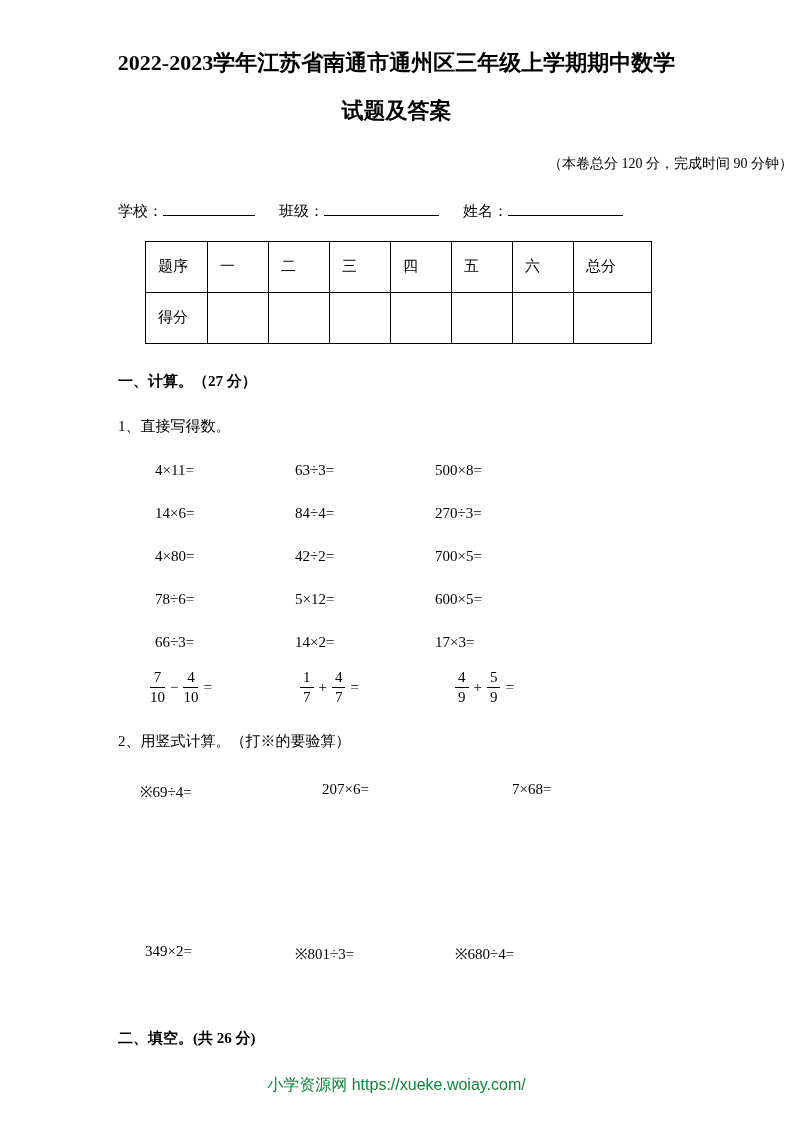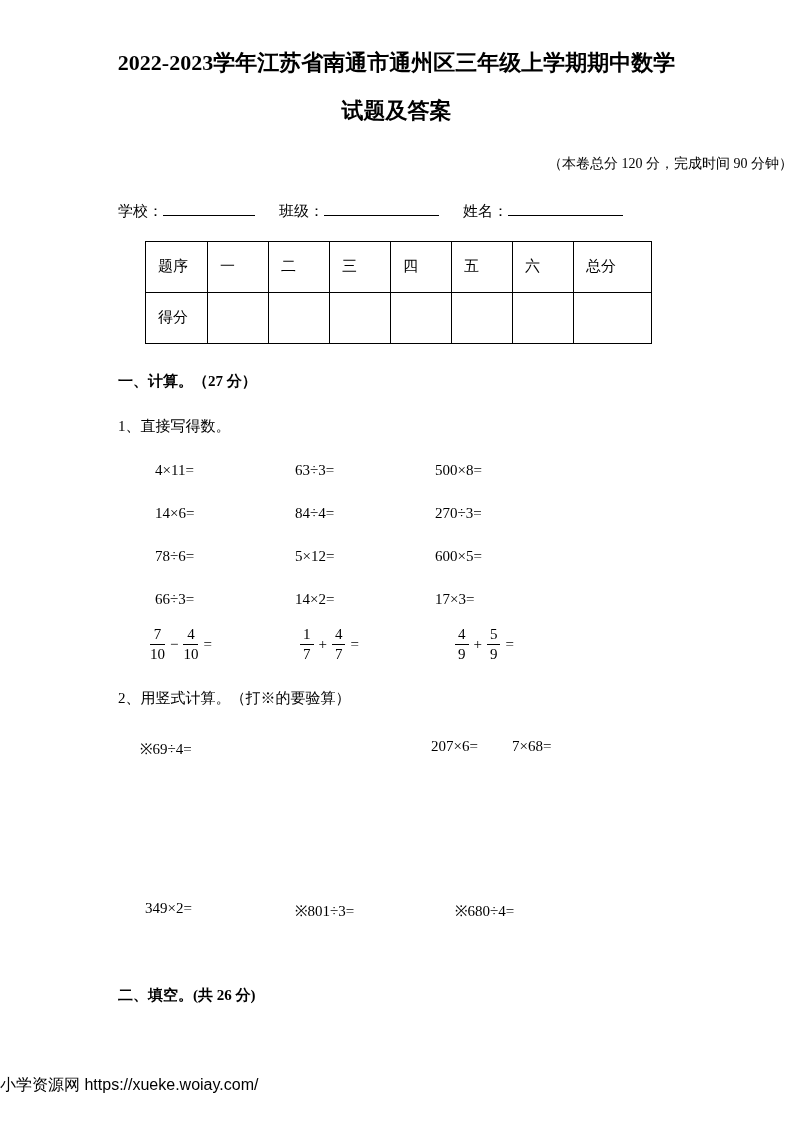--- a/index.html
+++ b/index.html
@@ -33,28 +33,28 @@
   .frac-row { display:flex; align-items:center; margin:18px 0 0 150px; font-size:15px; }
   .frac-expr { display:inline-flex; align-items:center; }
   .fw1 { width:150px; } .fw2 { width:155px; }
   .frac { display:inline-block; text-align:center; line-height:1.15; }
   .frac .fnum { display:block; border-bottom:1px solid #000; padding:0 3px 1px; }
   .frac .fden { display:block; padding-top:1px; }
   .op { margin:0 5px; } .eq { margin-left:5px; }
 
   .vrow { display:flex; font-size:15px; }
   .vrow1 { margin:30px 0 0 140px;gap:34px; }
-  .vrow1 .prob1 { width:148px; } .vrow1 .prob2 { width:156px;text-align:right; }
+  .vrow1 .prob1 { width:148px; } .vrow1 .prob2 { width:156px; }
   .vrow2 { margin:142px 0 0 145px; }
   .vrow2 .prob1 { width:150px; } .vrow2 .prob2 { width:160px;font-family:Liberation Serif, serif; }
 
   .sec2-heading { margin:66px 0 0 118px; font-size:15px; font-weight:bold; }
 
-  .footer { position:absolute; left:0; right:0; bottom:26px; text-align:left;
-            color:#000000; font-size:16px; font-family:"Liberation Sans","DejaVu Sans",sans-serif; }
+  .footer { position:absolute; left:0; right:0; bottom:26px; text-align:center;
+            color:#15803d; font-size:16px; font-family:"Liberation Sans","DejaVu Sans",sans-serif; }
 </style>
 </head>
 <body>
 
 <div class="page">
 
   <div class="title">
     <div class="line1">2022-2023学年江苏省南通市通州区三年级上学期期中数学</div>
     <div class="line2">试题及答案</div>
   </div>
@@ -97,20 +97,25 @@
   <div class="calc-grid">
     <div class="crow">
       <span class="prob">4×11=</span>
       <span class="prob">63÷3=</span>
       <span class="prob">500×8=</span>
     </div>
     <div class="crow">
       <span class="prob">14×6=</span>
       <span class="prob">84÷4=</span>
       <span class="prob">270÷3=</span>
+    </div>
+    <div class="crow">
+      <span class="prob">4×80=</span>
+      <span class="prob">42÷2=</span>
+      <span class="prob">700×5=</span>
     </div>
     <div class="crow">
       <span class="prob">78÷6=</span>
       <span class="prob">5×12=</span>
       <span class="prob">600×5=</span>
     </div>
     <div class="crow">
       <span class="prob">66÷3=</span>
       <span class="prob">14×2=</span>
       <span class="prob">17×3=</span>

